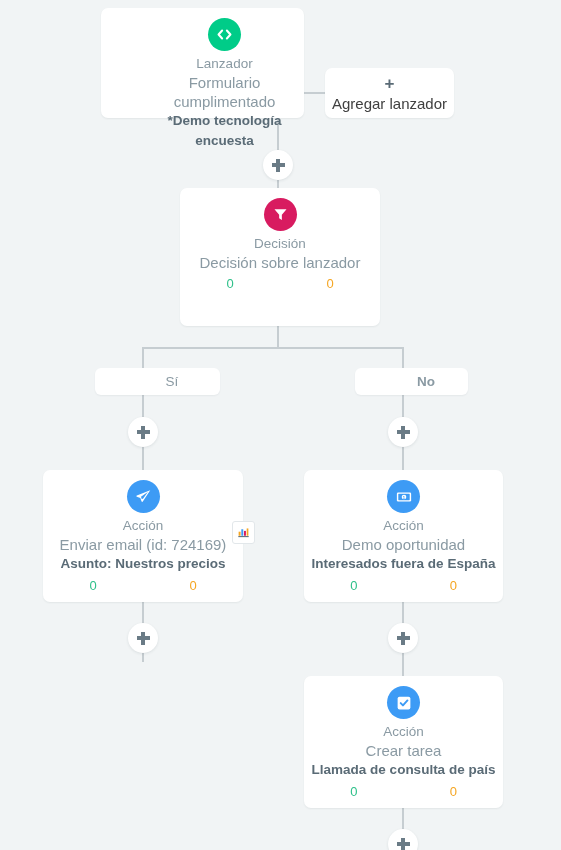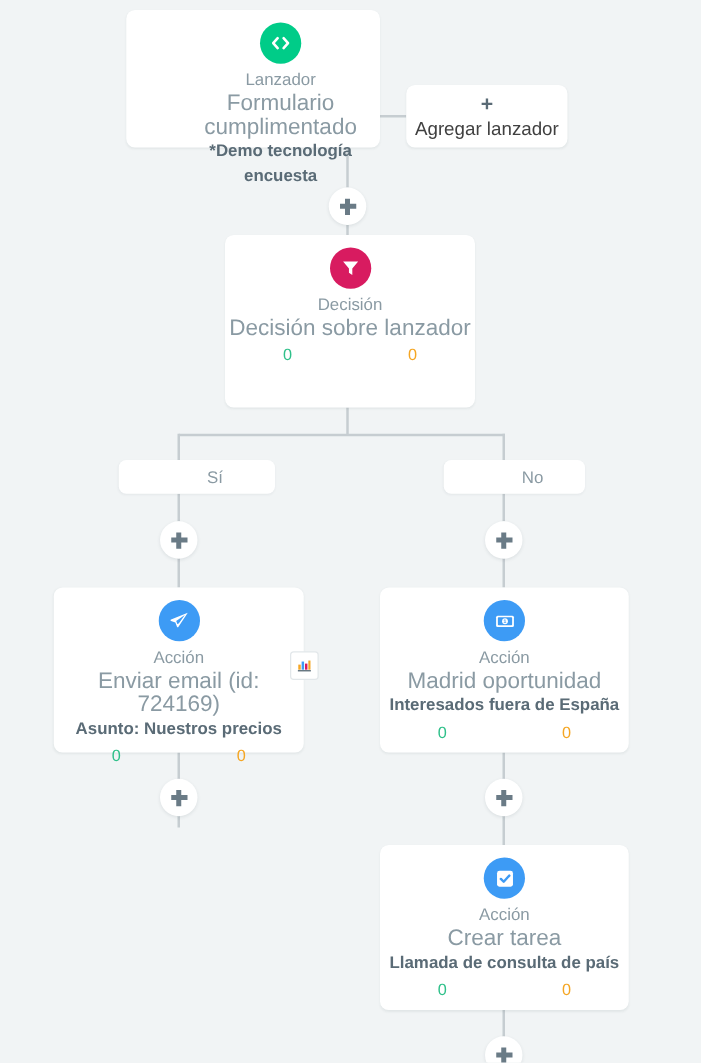--- a/index.html
+++ b/index.html
@@ -53,21 +53,21 @@
     justify-content: center;
   }
   .node-icon svg { display: block; }
 
   .node-kind {
     font-size: 13.5px;
     color: #8a9aa3;
     line-height: 18px;
   }
   .node-sub {
-    font-size: 18px;
+    font-size: 15px;
     color: #8a9aa3;
     line-height: 19px;
   }
   .node-title {
     font-size: 13.5px;
     font-weight: bold;
     color: #5a6b76;
     line-height: 20px;
   }
 
@@ -228,21 +228,21 @@
     <div class="node-sub">Decisión sobre lanzador</div>
     <div class="counters">
       <span class="count-green">0</span>
       <span class="count-orange">0</span>
     </div>
   </div>
 
   <div class="pill" style="left:95px; top:368px; width:96px; height:27px;">
     <span>Sí</span>
   </div>
-  <div class="pill" style="left:355px; top:368px; width:84px; height:27px;">
+  <div class="pill" style="left:355px; top:368px; width:84px; height:27px;font-weight:bold;">
     <span>No</span>
   </div>
 
   <div class="plus-btn" style="left:128px; top:417px;"></div>
   <div class="plus-btn" style="left:388px; top:417px;"></div>
 
   <div class="card" style="left:43px; top:470px; width:200px; height:132px;">
     <div class="node-icon" style="background:#3d9bf5;">
       <svg width="17" height="17" viewBox="0 0 24 24" fill="#ffffff">
         <path d="M21.5 3.2 2.6 10.6c-.8.3-.8 1.4 0 1.7l4.9 1.8 1.8 4.9c.3.8 1.4.8 1.7 0L21.5 3.2zM9.3 14.8l-.9-2.4 9.7-6.8-6.8 9.7-2 .4z"></path>
@@ -272,21 +272,21 @@
   <div class="card" style="left:304px; top:470px; width:199px; height:132px;">
     <div class="node-icon" style="background:#3d9bf5;">
       <svg width="18" height="18" viewBox="0 0 24 24" fill="none">
         <rect x="2.5" y="6" width="19" height="12" rx="1.6" fill="#ffffff"></rect>
         <rect x="4.4" y="7.8" width="15.2" height="8.4" rx="0.8" fill="#3d9bf5"></rect>
         <circle cx="12" cy="12" r="3.1" fill="#ffffff"></circle>
         <text x="12" y="14.4" font-size="5.4" font-family="Liberation Sans, sans-serif" fill="#3d9bf5" text-anchor="middle" font-weight="bold">1</text>
       </svg>
     </div>
     <div class="node-kind">Acción</div>
-    <div class="node-sub">Madrid oportunidad</div>
+    <div class="node-sub">Demo oportunidad</div>
     <div class="node-title">Interesados fuera de España</div>
     <div class="counters">
       <span class="count-green">0</span>
       <span class="count-orange">0</span>
     </div>
   </div>
 
   <div class="plus-btn" style="left:388px; top:623px;"></div>
 
   <div class="card" style="left:304px; top:676px; width:199px; height:132px;">

